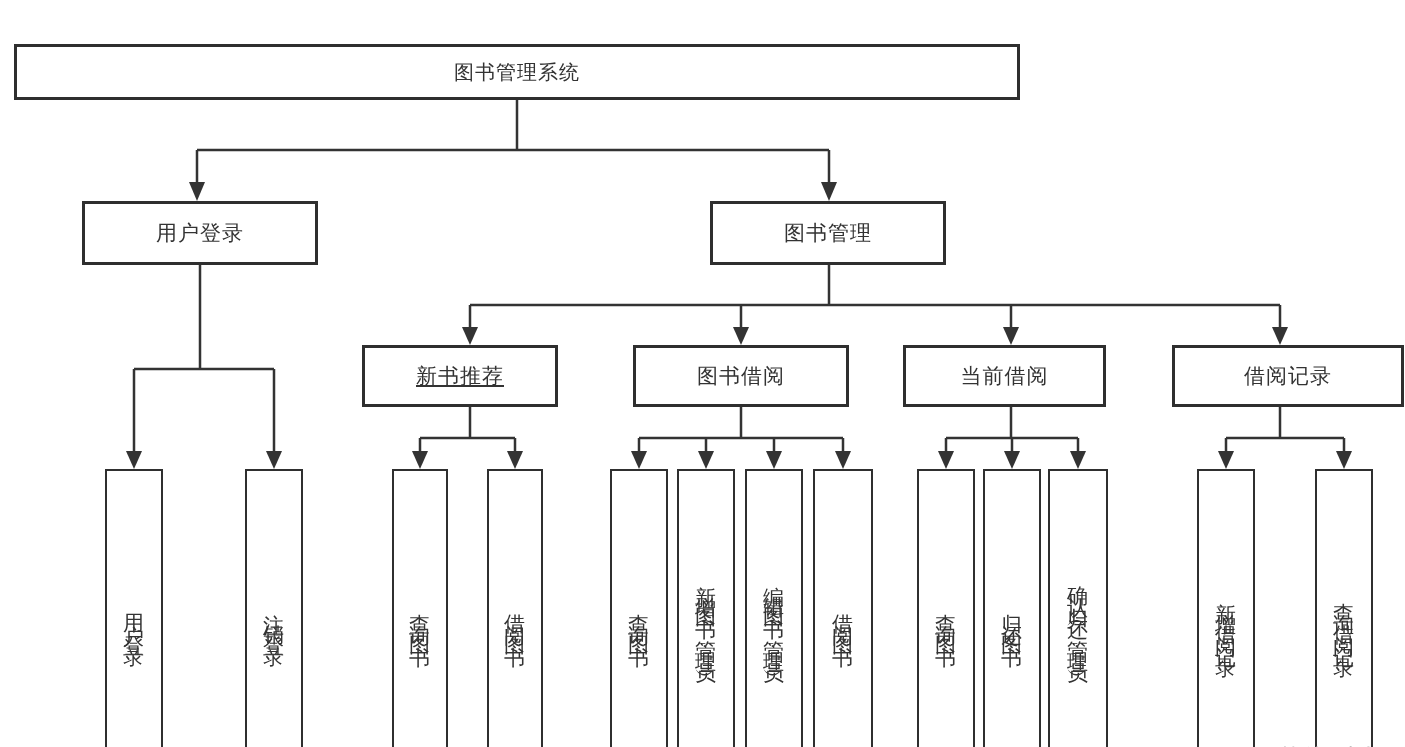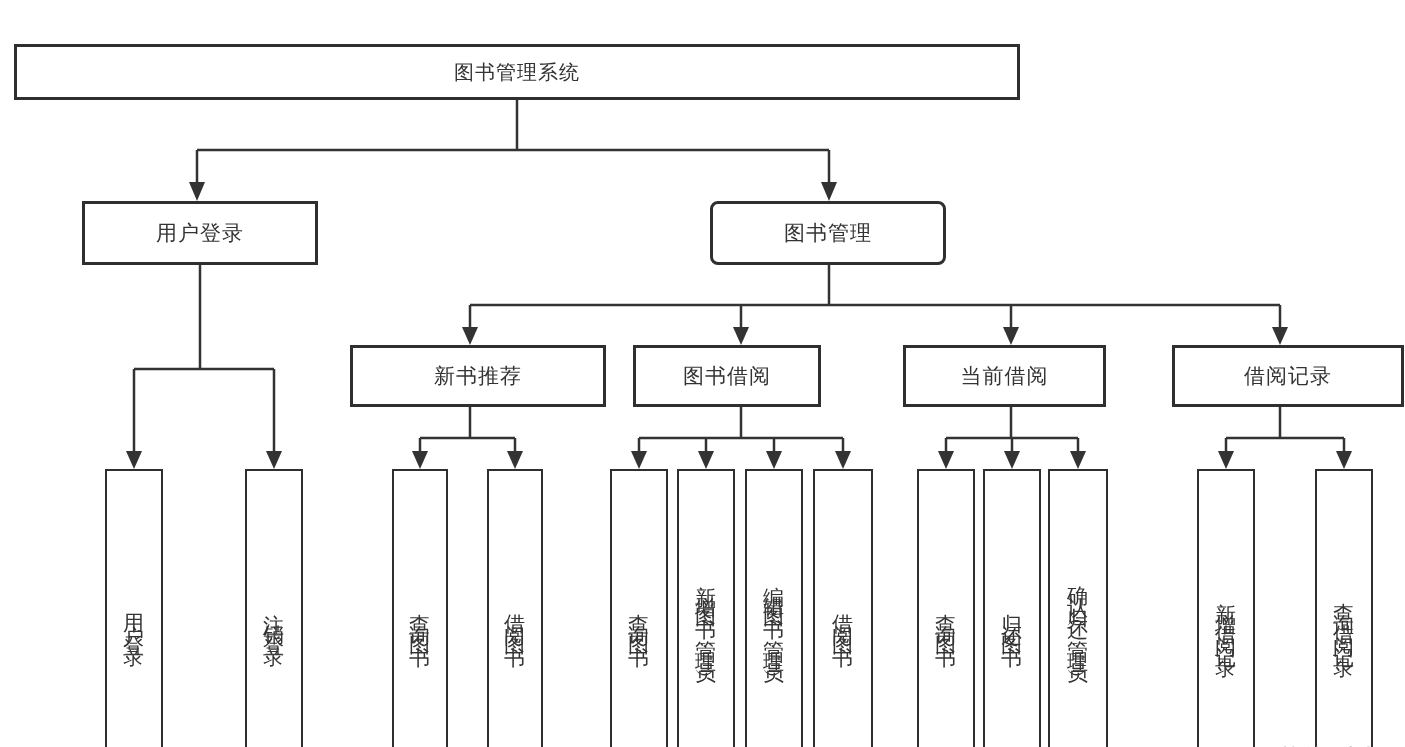--- a/index.html
+++ b/index.html
@@ -106,24 +106,24 @@
     <g>
       <path d="M1280 374 L1280 406 M1226 406 L1344 406 M1226 406 L1226 421 M1344 406 L1344 421"></path>
       <polygon points="1218,419 1234,419 1226,437"></polygon>
       <polygon points="1336,419 1352,419 1344,437"></polygon>
     </g>
   </svg>
 
   <div class="hbox root">图书管理系统</div>
 
   <div class="hbox lvl2" style="left:82px; width:236px;">用户登录</div>
-  <div class="hbox lvl2" style="left:710px; width:236px;border-radius:8px;">图书管理</div>
+  <div class="hbox lvl2" style="left:710px; width:236px;">图书管理</div>
 
-  <div class="hbox lvl3" style="left:350px; width:256px;">新书推荐</div>
-  <div class="hbox lvl3" style="left:633px; width:188px;">图书借阅</div>
+  <div class="hbox lvl3" style="left:362px; width:196px;text-decoration:underline;">新书推荐</div>
+  <div class="hbox lvl3" style="left:633px; width:216px;">图书借阅</div>
   <div class="hbox lvl3" style="left:903px; width:203px;">当前借阅</div>
   <div class="hbox lvl3" style="left:1172px; width:232px;">借阅记录</div>
 
   <div class="vbox" style="left:105px; width:58px;">
     <span class="vtext">用户登录</span>
   </div>
   <div class="vbox" style="left:245px; width:58px;">
     <span class="vtext">注销登录</span>
   </div>
 

